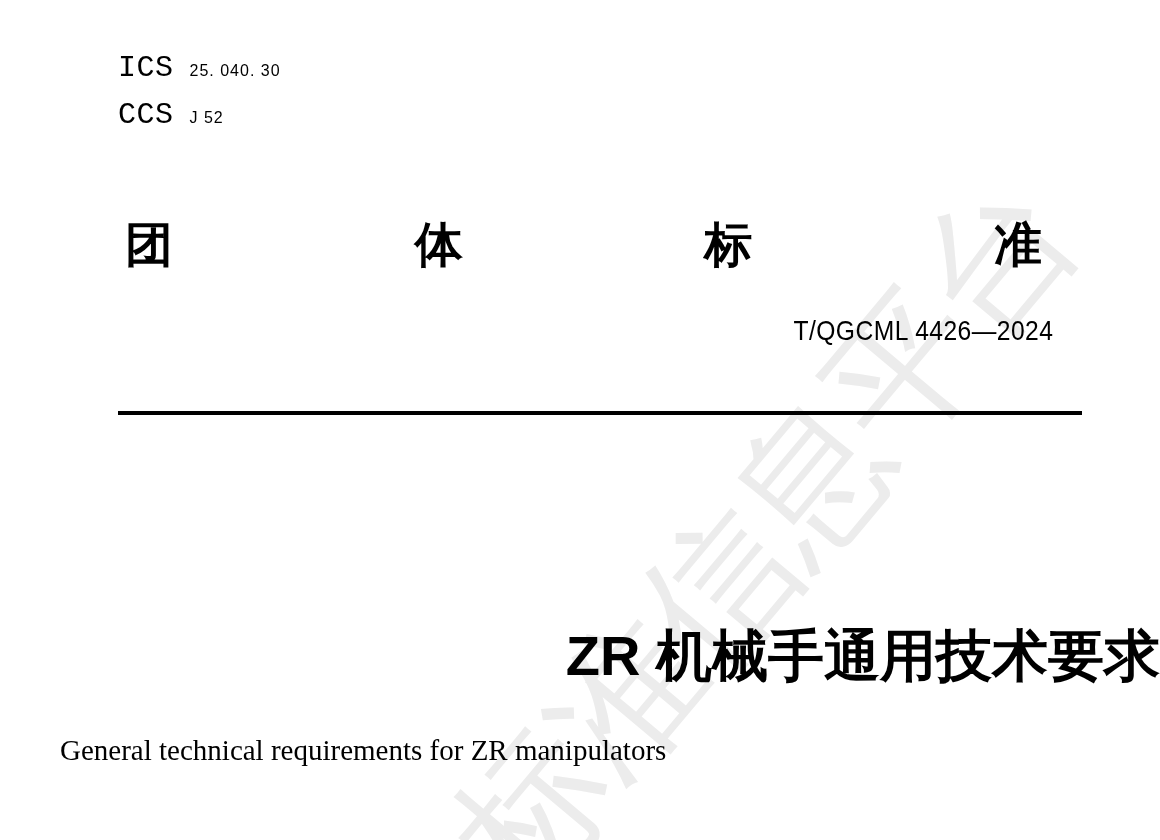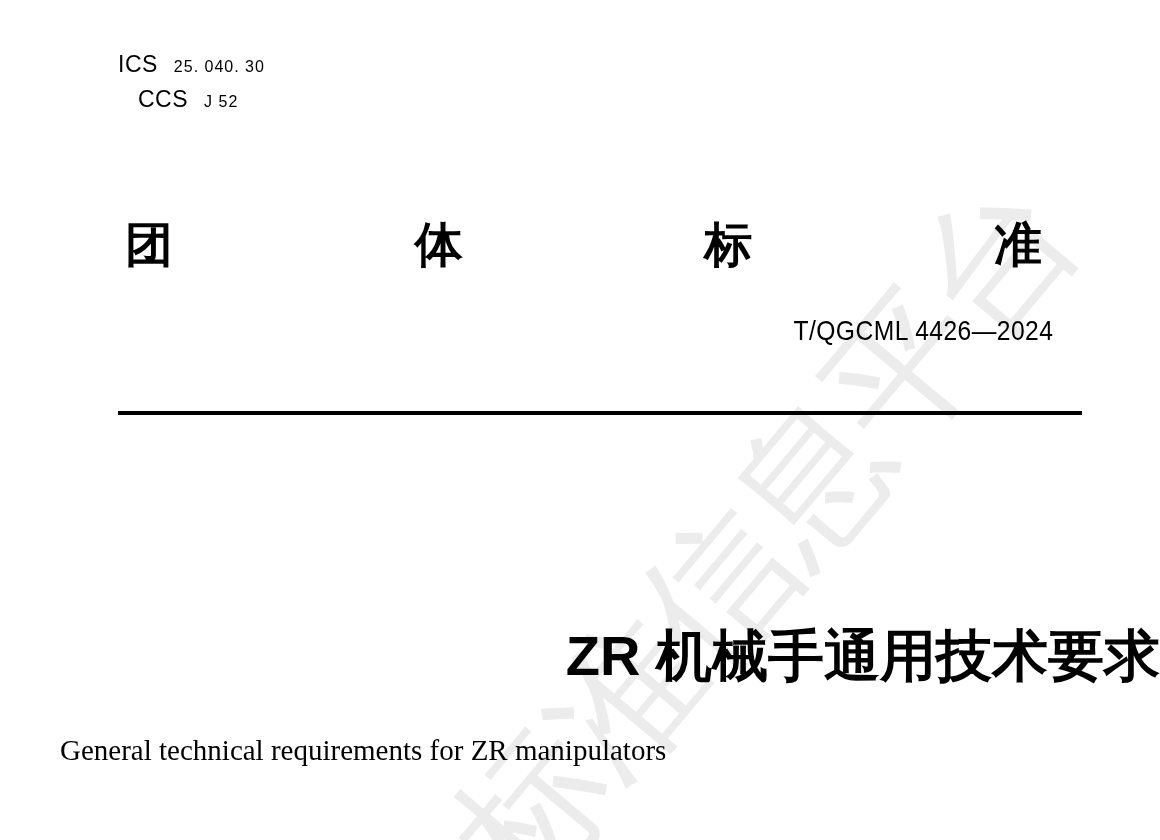--- a/index.html
+++ b/index.html
@@ -37,24 +37,24 @@
   .content { position: relative; z-index: 1; }
 
   
   .code-row {
     position: absolute;
     left: 118px;
     display: flex;
     align-items: baseline;
   }
   .code-row.ics { top: 51px; }
-  .code-row.ccs { top: 86px; margin-left: 20px; }
+  .code-row.ccs { top: 98px; }
   .code-label {
-    font-family: Liberation Sans, sans-serif;
-    font-size: 23px;
+    font-family: Liberation Mono, monospace;
+    font-size: 30px;
     letter-spacing: 0.5px;
   }
   .code-value {
     font-family: "Liberation Sans", sans-serif;
     font-size: 16px;
     margin-left: 16px;
     letter-spacing: 1px;
   }
 
   

